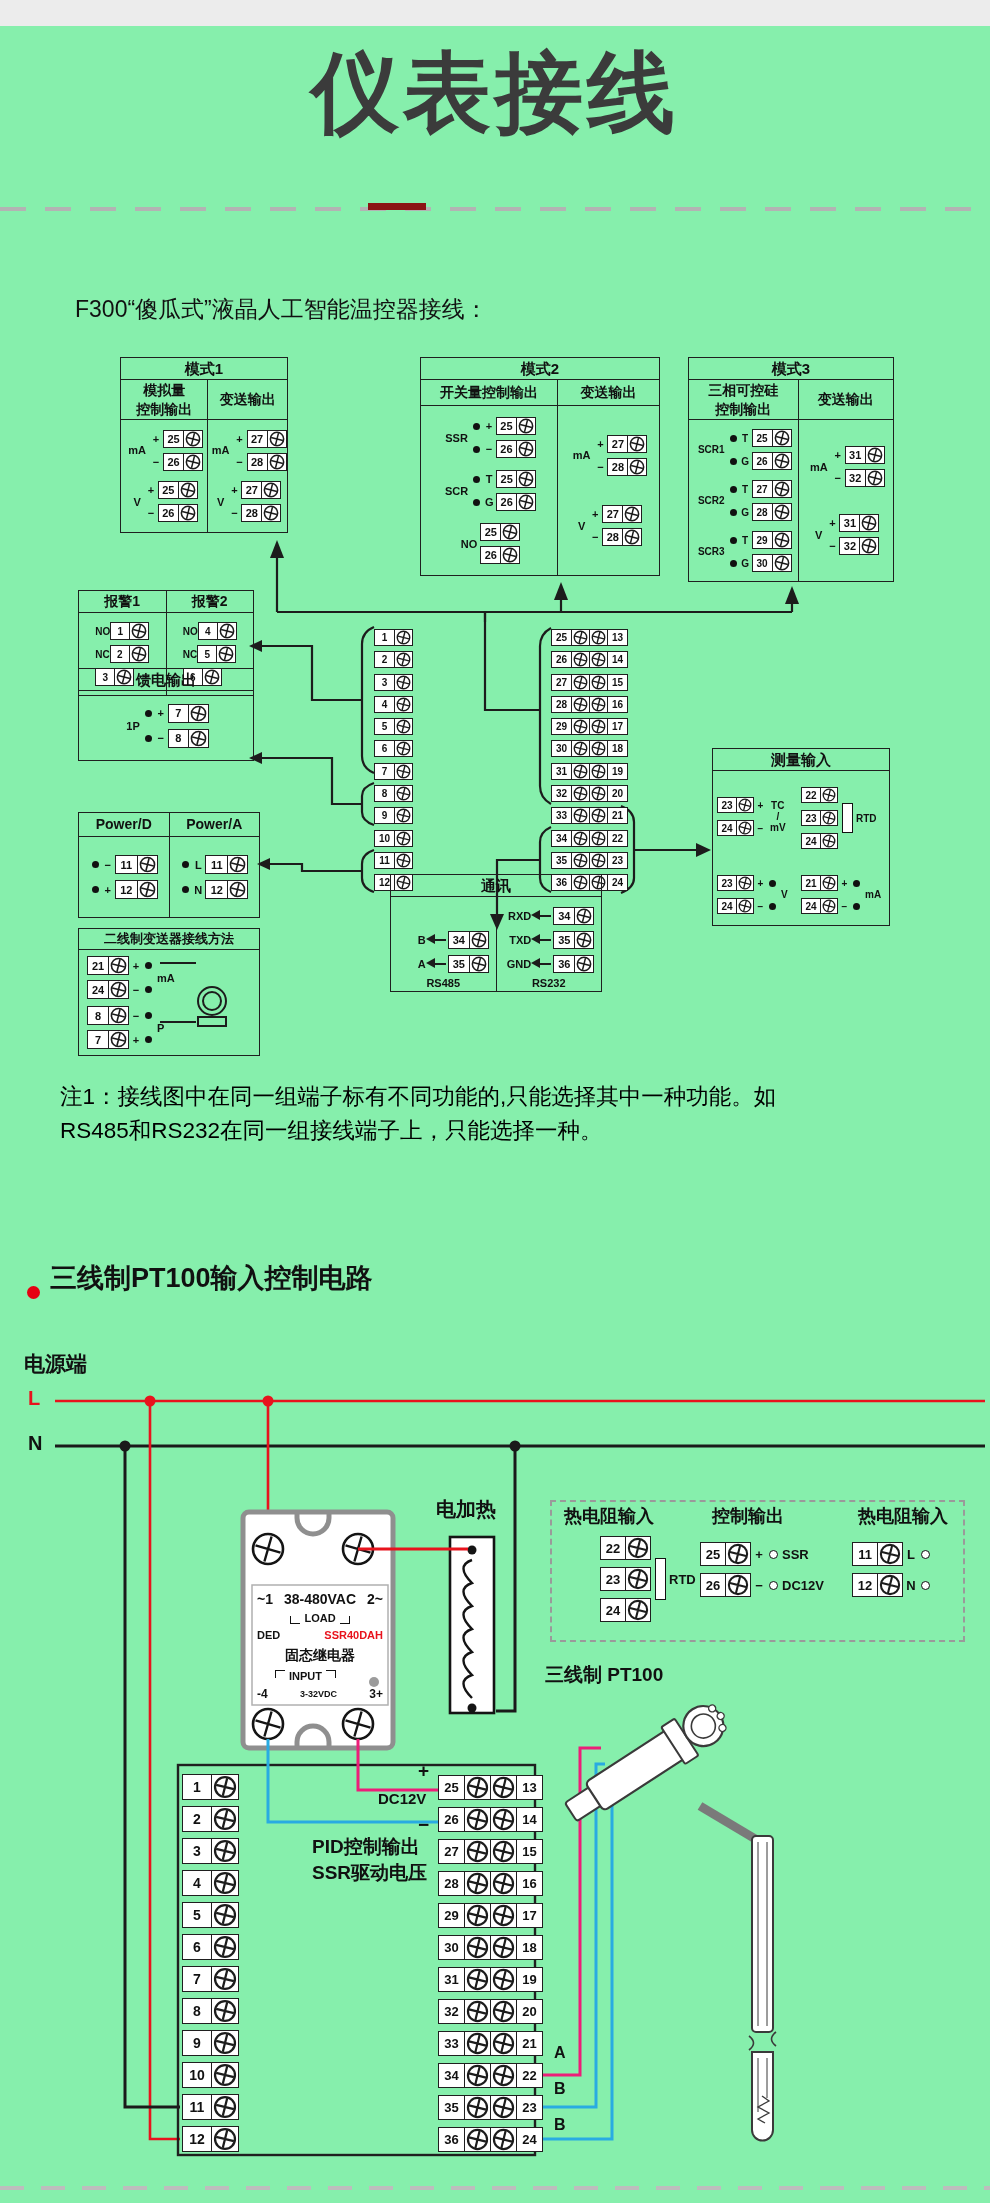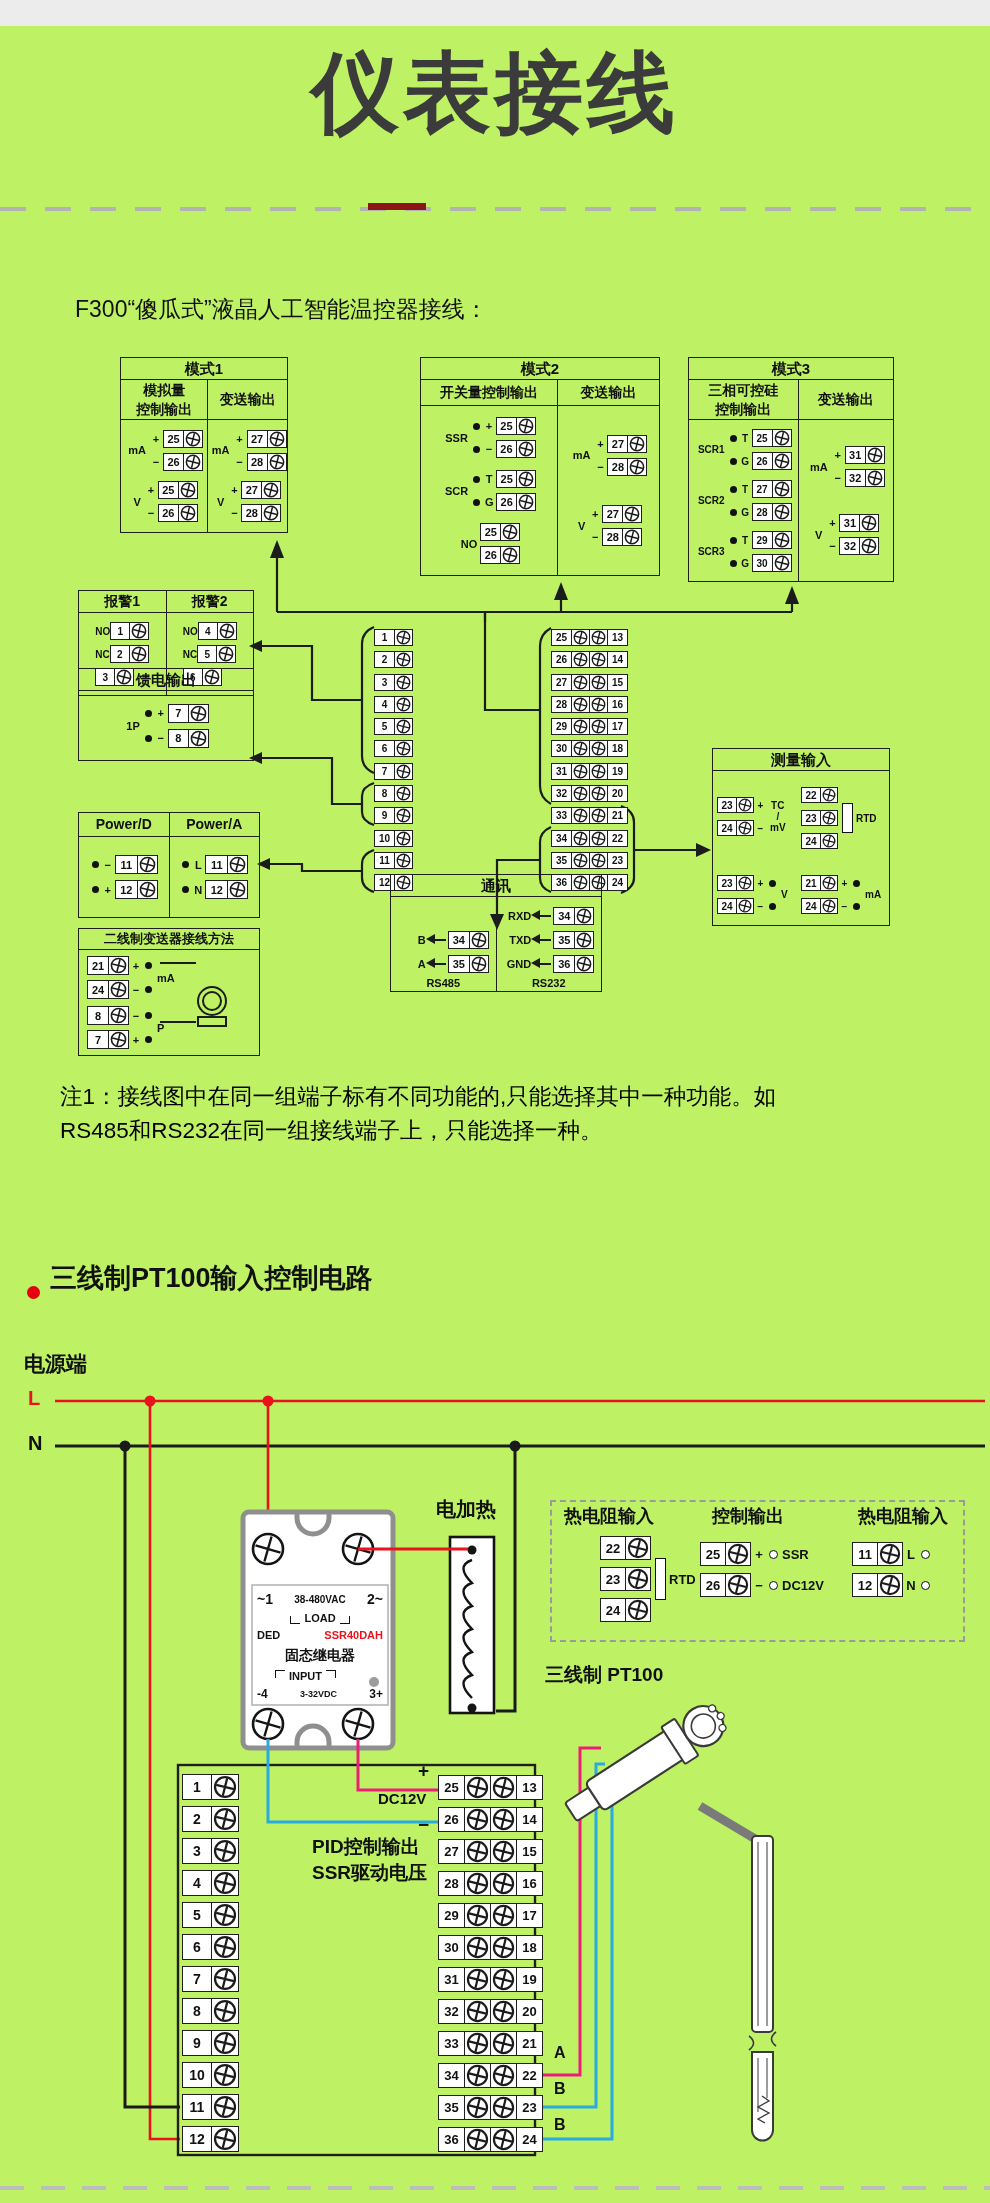--- a/index.html
+++ b/index.html
@@ -1,16 +1,16 @@
 <!DOCTYPE html>
 <html><head>
 <meta charset="utf-8">
 <style>
   html,body{margin:0;padding:0;background:#fff;}
-  .page{position:relative;width:990px;height:2203px;background:#bef264;overflow:hidden;
+  .page{position:relative;width:990px;height:2203px;background:#86efac;overflow:hidden;
         font-family:"Liberation Sans","DejaVu Sans",sans-serif;color:#111;}
   .abs{position:absolute;box-sizing:border-box;}
   .topbar{left:0;top:0;width:990px;height:26px;background:#ececec;}
   .title{left:0;top:34px;width:990px;text-align:center;font-size:88px;font-weight:700;
          color:#3b3b3b;letter-spacing:4px;}
   .dashline{left:0;top:207px;width:990px;height:4px;
     background:repeating-linear-gradient(90deg,#b3b3b3 0 26px,transparent 26px 45px);}
   .dashline2{left:0;top:2186px;width:990px;height:4px;
     background:repeating-linear-gradient(90deg,#bdbdbd 0 24px,transparent 24px 41px);}
   .redseg{left:368px;top:203px;width:58px;height:7px;background:#8b1414;}
@@ -1698,21 +1698,21 @@
   <div class="abs bullet"></div>
   <div class="abs h2">三线制PT100输入控制电路</div>
 
   <div class="abs lbl" style="left:24px;top:1350px;font-size:21px">电源端</div>
   <div class="abs lbl" style="left:28px;top:1387px;font-size:20px;color:#e8131d">L</div>
   <div class="abs lbl" style="left:28px;top:1432px;font-size:20px">N</div>
 
   <div class="abs ssrpanel">
     <div class="ssrrow" style="justify-content:space-between">
       <span style="font-size:14px">~1</span>
-      <span style="font-size:10px">38-480VAC</span>
+      <span style="font-size:14px">38-480VAC</span>
       <span style="font-size:14px">2~</span>
     </div>
     <div class="ssrrow">
       <span class="brk brkL"></span>
       <span style="font-size:11px">LOAD</span>
       <span class="brk brkR"></span>
     </div>
     <div class="ssrrow" style="justify-content:space-between">
       <span style="font-size:11px">DED</span>
       <span style="font-size:11px;color:#e8131d">SSR40DAH</span>

